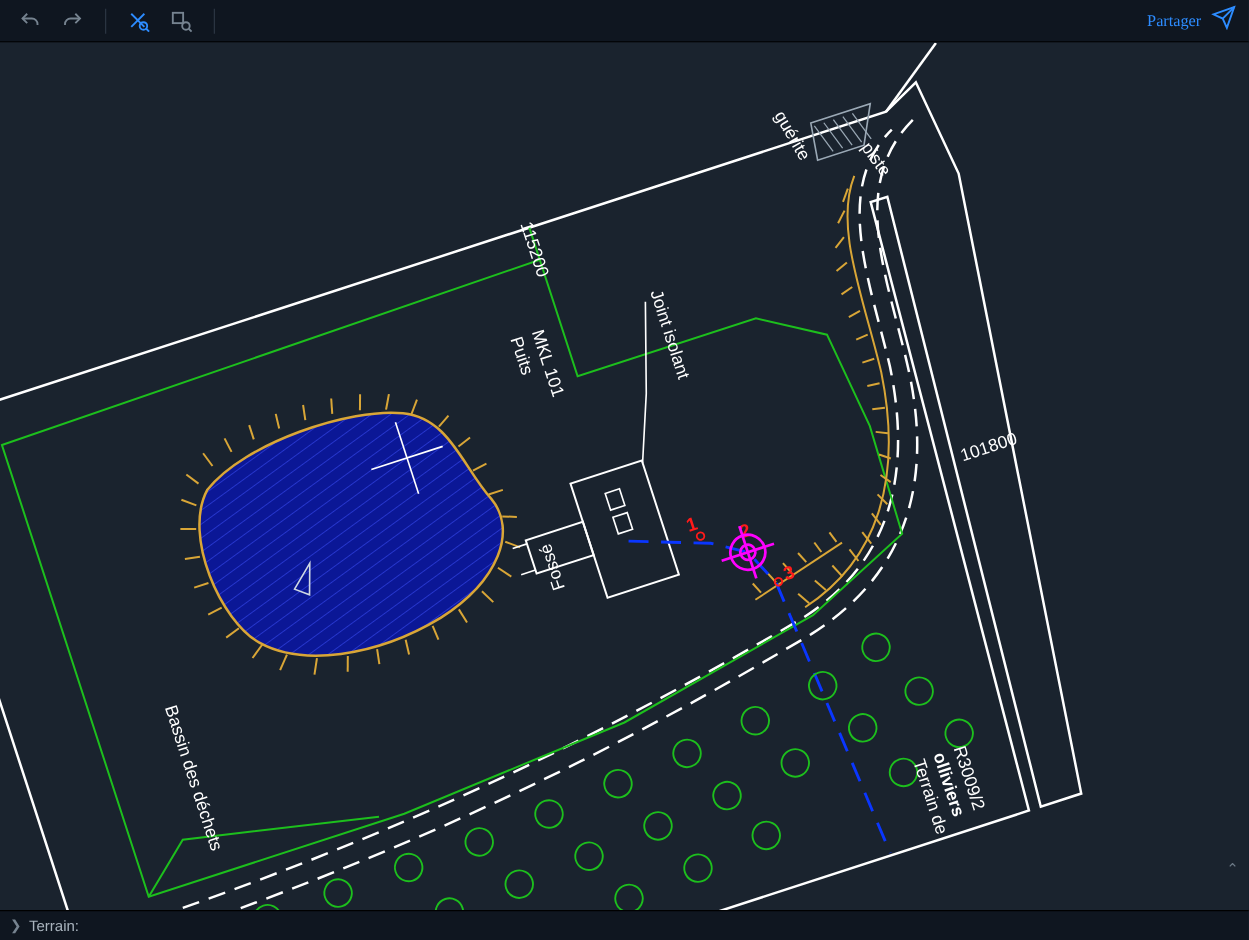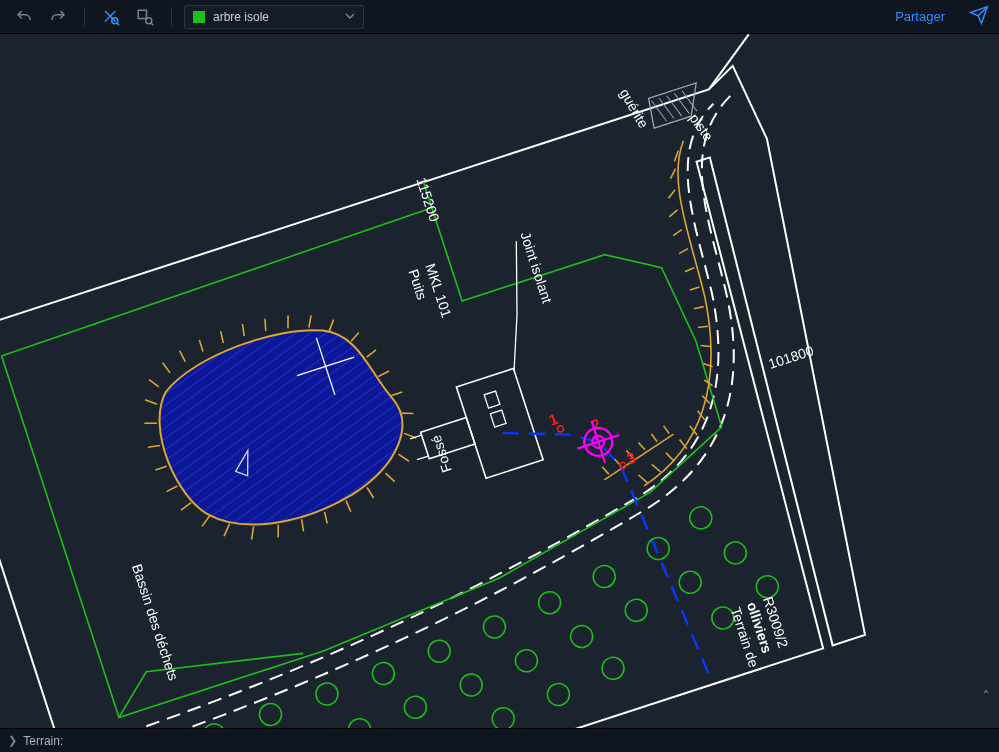--- a/index.html
+++ b/index.html
@@ -21,21 +21,21 @@
 
   .layer-select {
     display: flex; align-items: center; gap: 8px;
     height: 24px; min-width: 180px; padding: 0 8px;
     background: #131b25; border: 1px solid #2a3441; border-radius: 2px;
     cursor: pointer; font-size: 12px; color: #c9d1d9;
   }
   .layer-swatch { width: 12px; height: 12px; background: #1dbf1d; }
   .layer-select .chev { margin-left: auto; color: #768390; }
 
-  .toolbar-right { margin-left: auto; display: flex; align-items: center; gap: 24px; }
+  .toolbar-right { margin-left: auto; display: flex; align-items: center; gap: 8px; font-family: Liberation Serif, serif; }
   .share-link { color: #2d8cff; font-size: 13px; cursor: pointer; }
   .share-icon { color: #2d8cff; }
 
   
   .canvas-wrap { flex: 1; position: relative; background: #1a232e; overflow: hidden; }
   svg.drawing { position: absolute; top: 0; left: 0; }
 
   .cad-text { font-family: Arial, sans-serif; fill: #fff; font-size: 14px; }
 
   
@@ -80,29 +80,20 @@
     </div>
     <div class="tb-btn">
       <svg viewBox="0 0 24 24" fill="none" stroke="currentColor" stroke-width="2">
           <rect x="3" y="3" width="11" height="11"></rect>
           <circle cx="17" cy="17" r="4"></circle>
           <line x1="20" y1="20" x2="23" y2="23"></line>
         </svg>
     </div>
     <div class="divider"></div>
 
-    <div class="layer-select">
-      <span class="layer-swatch" style="background: rgb(29, 191, 29);"></span>
-      <span>arbre isole</span>
-      <span class="chev">
-        <svg width="10" height="10" viewBox="0 0 10 10">
-            <path d="M1 3 L5 7 L9 3" fill="none" stroke="currentColor" stroke-width="1.5"></path>
-          </svg>
-      </span>
-    </div>
 
     <div class="toolbar-right">
       <span class="share-link">Partager</span>
       <span class="share-icon">
         <svg width="20" height="20" viewBox="0 0 24 24" fill="none" stroke="#2d8cff" stroke-width="1.8">
             <path d="M22 2L11 13"></path>
             <path d="M22 2l-7 20-4-9-9-4 20-7z"></path>
           </svg>
       </span>
     </div>

